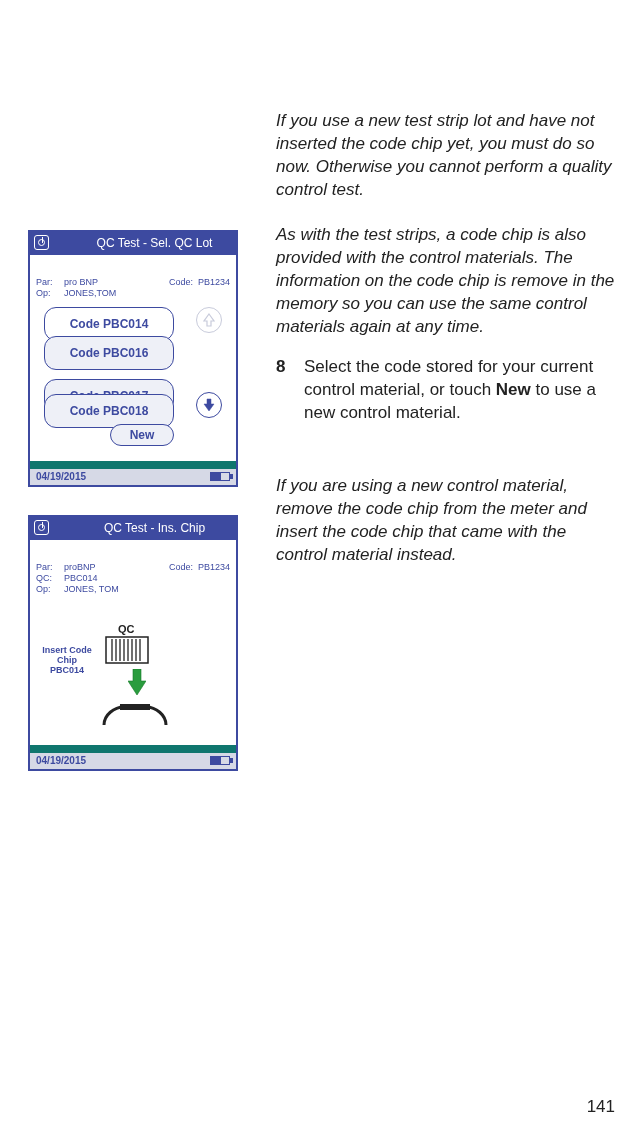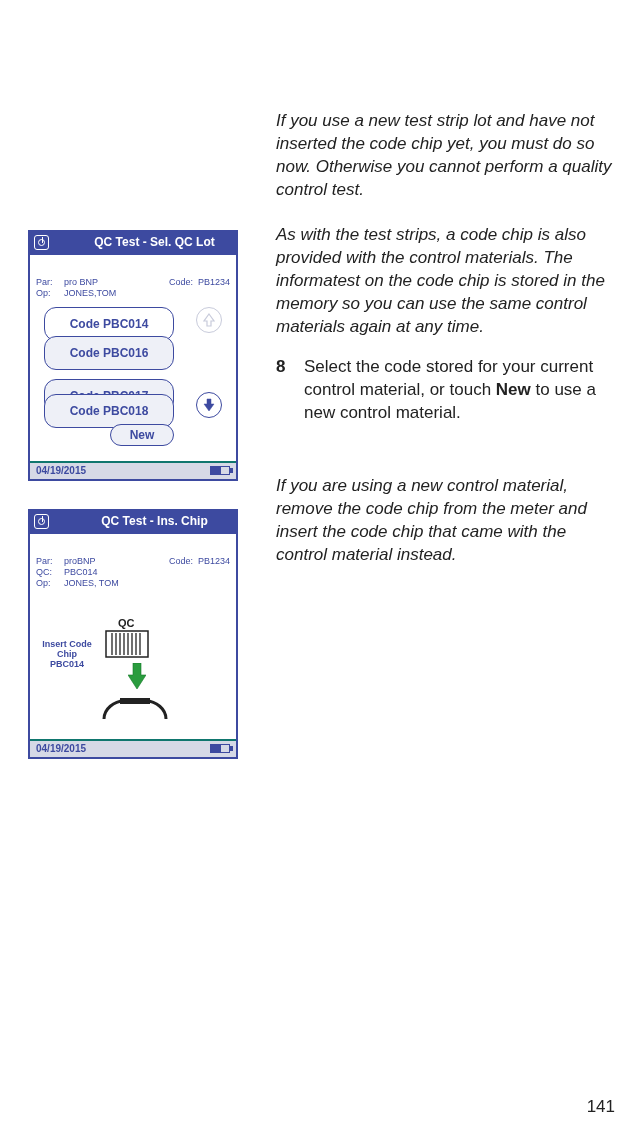--- a/index.html
+++ b/index.html
@@ -71,24 +71,24 @@
     width: 210px;
     border: 2px solid #3d4aa0;
     background: #fff;
     margin-bottom: 28px;
     font-family: Arial, sans-serif;
   }
   .screen .titlebar {
     background: #3d4aa0;
     color: #fff;
     font-size: 12px;
-    font-weight: 700;
+    font-weight: 400;
     padding: 3px 4px 4px 4px;
     display: flex;
-    align-items: flex-start;
+    align-items: center;
     border-bottom: 1px solid #3d4aa0;
     gap: 24px;
   }
   .screen .titlebar .pwr {
     width: 15px; height: 15px;
     border: 1px solid #fff;
     border-radius: 3px;
     margin-right: 4px;
     position: relative;
   }
@@ -161,21 +161,21 @@
     border: 1.5px solid #c0c4d6;
     border-radius: 50%;
     background: #fff;
     display: flex;
     align-items: center;
     justify-content: center;
   }
   .arrowbtn svg { width: 12px; height: 14px; }
   .footer {
     background: #d6d9e6;
-    border-top: 2px solid #0f766e;
+    border-top: 8px solid #0f766e;
     padding: 2px 6px 3px 6px;
     display: flex;
     align-items: center;
     font-size: 10px;
     font-weight: 700;
     color: #3d4aa0;
   }
   .battery {
     margin-left: auto;
     width: 20px; height: 9px;
@@ -330,21 +330,21 @@
           <div class="battery">
               <div class="fill"></div>
             </div>
         </div>
       </div>
 
     </div>
 
     <div class="rightcol">
       <p class="para">If you use a new test strip lot and have not inserted the code chip yet, you must do so now. Otherwise you cannot perform a quality control test.</p>
-      <p class="para" style="margin-top:22px">As with the test strips, a code chip is also pro­vided with the control materials. The informa­test on the code chip is stored in the memory so you can use the same control materials again at any time.</p>
+      <p class="para" style="margin-top:22px">As with the test strips, a code chip is also pro­vided with the control materials. The informa­tion on the code chip is remove in the memory so you can use the same control materials again at any time.</p>
       <div class="step">
         <div class="step-num">8</div>
         <div class="step-txt">
           <span>Select the code stored for your current control material, or touch </span><b>New</b><span> to use a new control material.</span>
         </div>
       </div>
       <p class="para" style="margin-top:50px">If you are using a new control material, remove the code chip from the meter and insert the code chip that came with the control material instead.</p>
     </div>
   </div>
 

